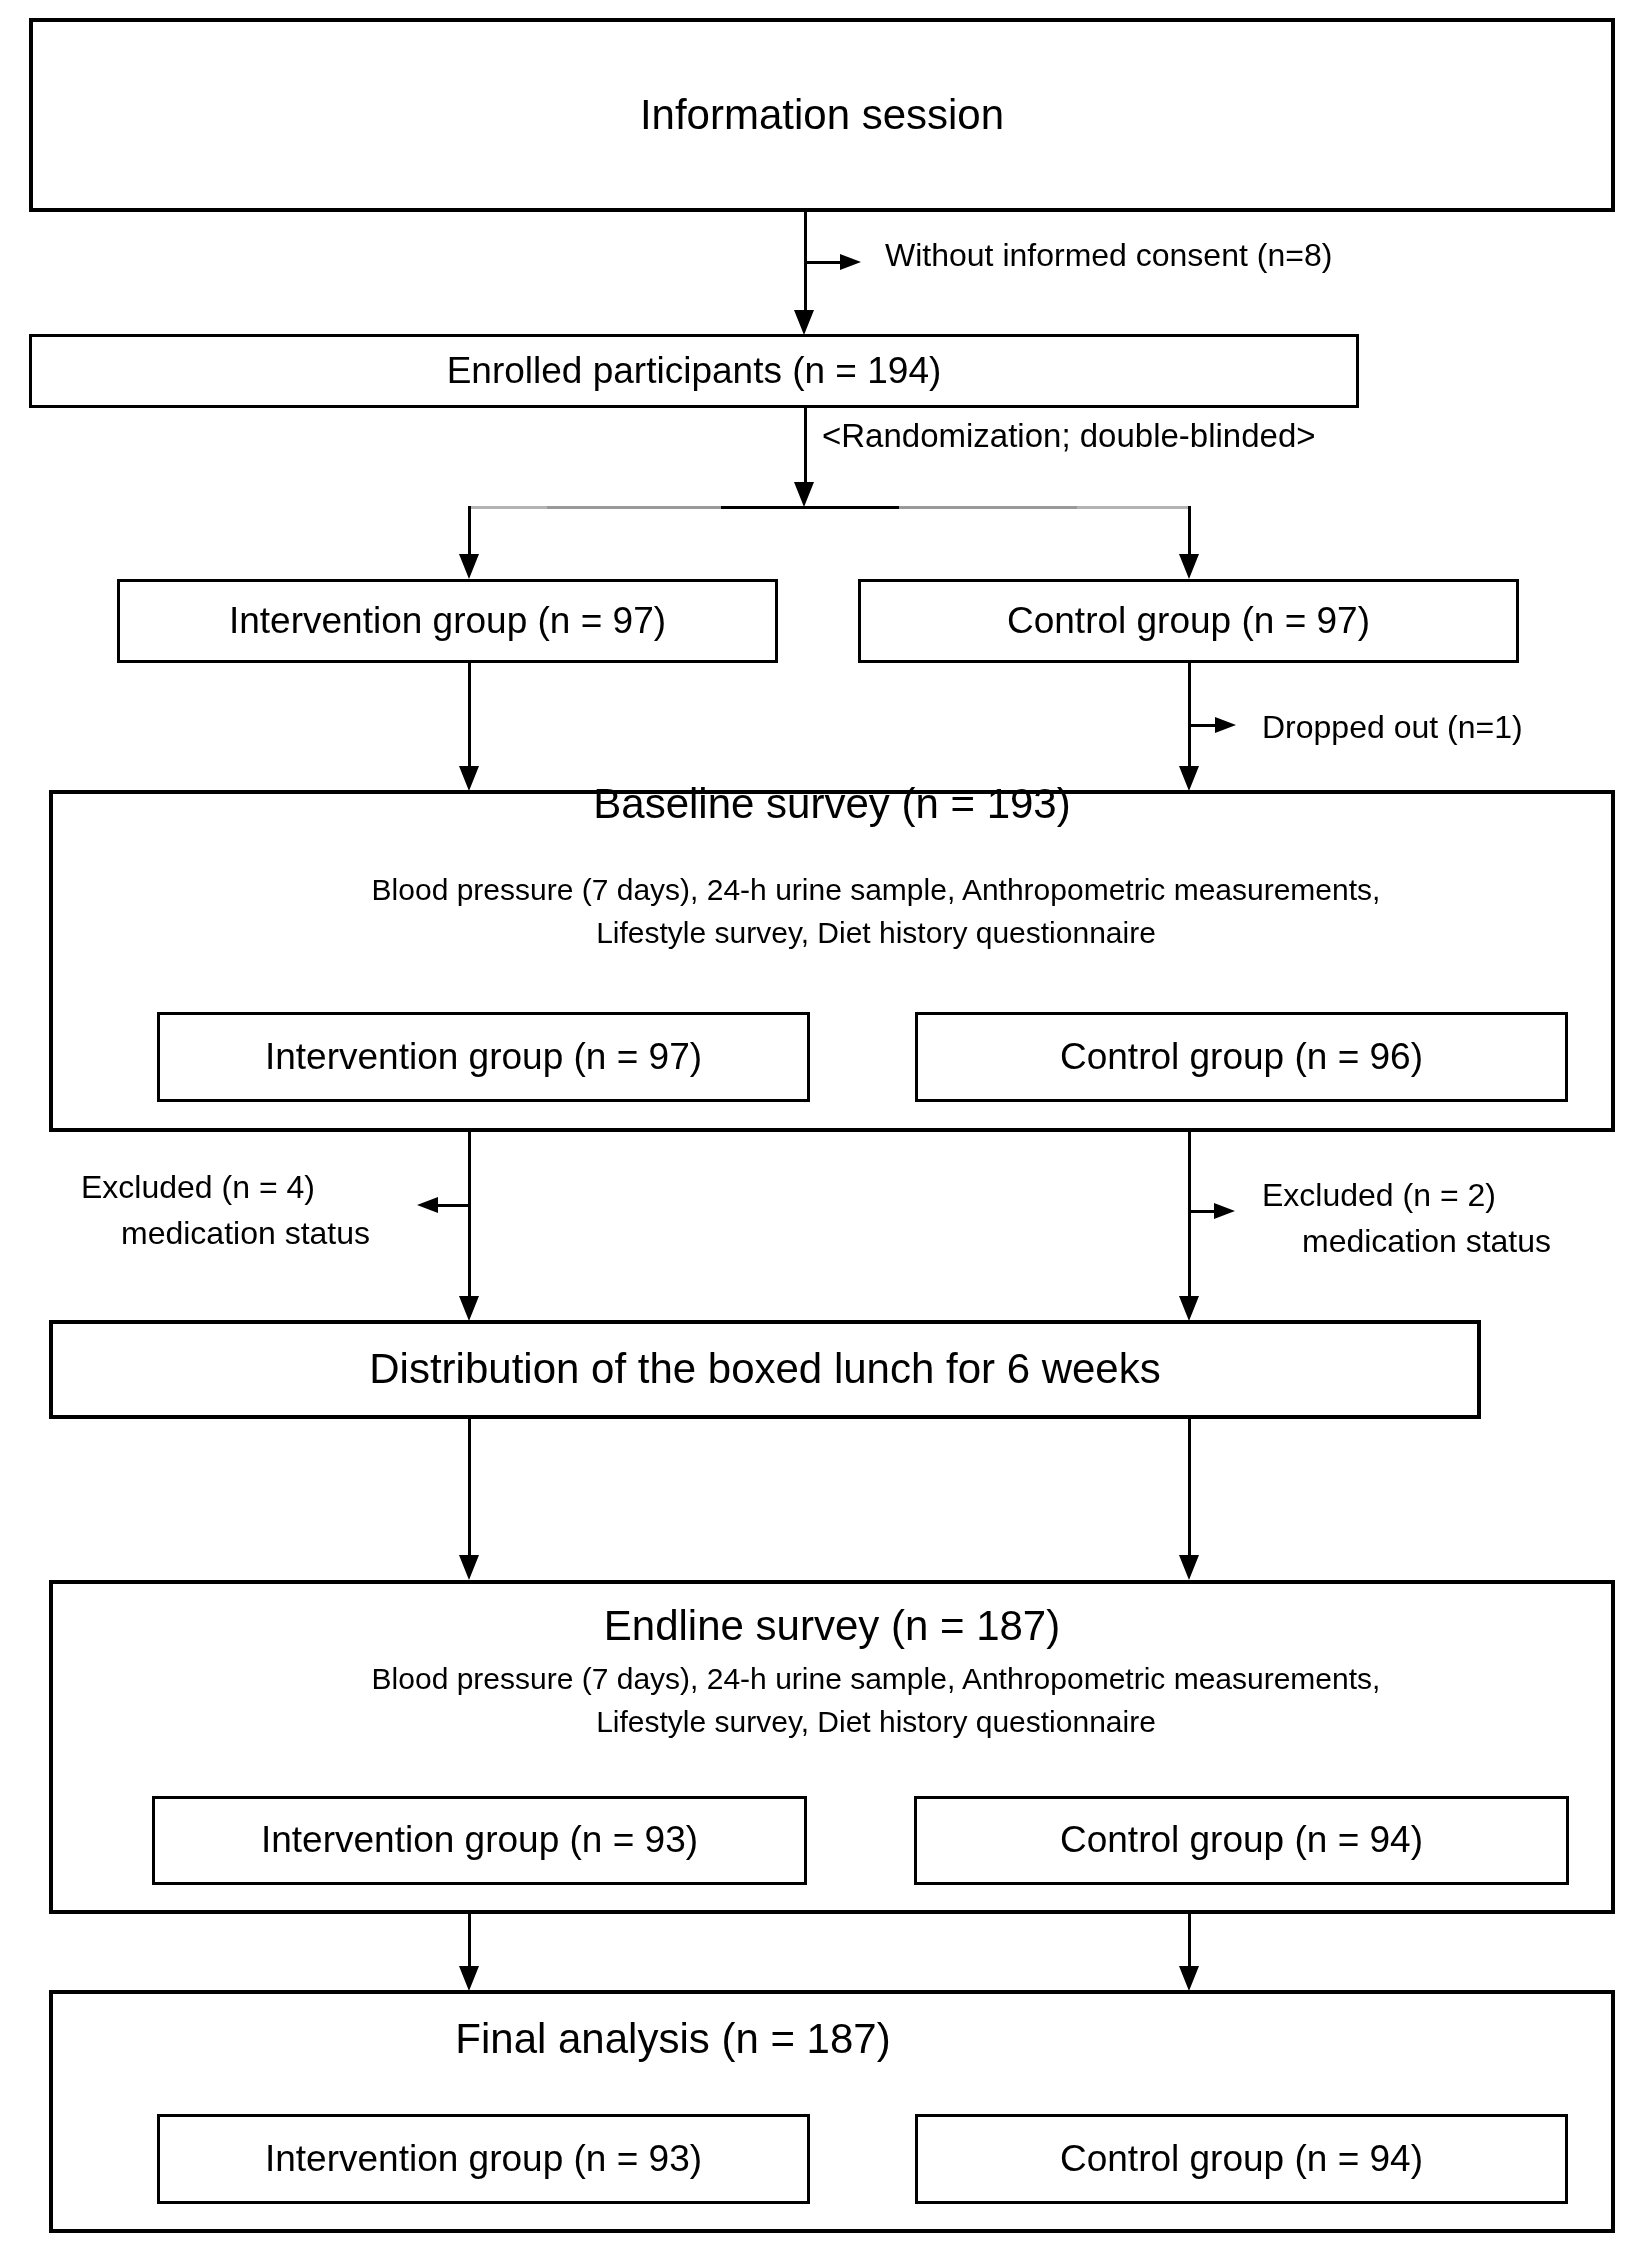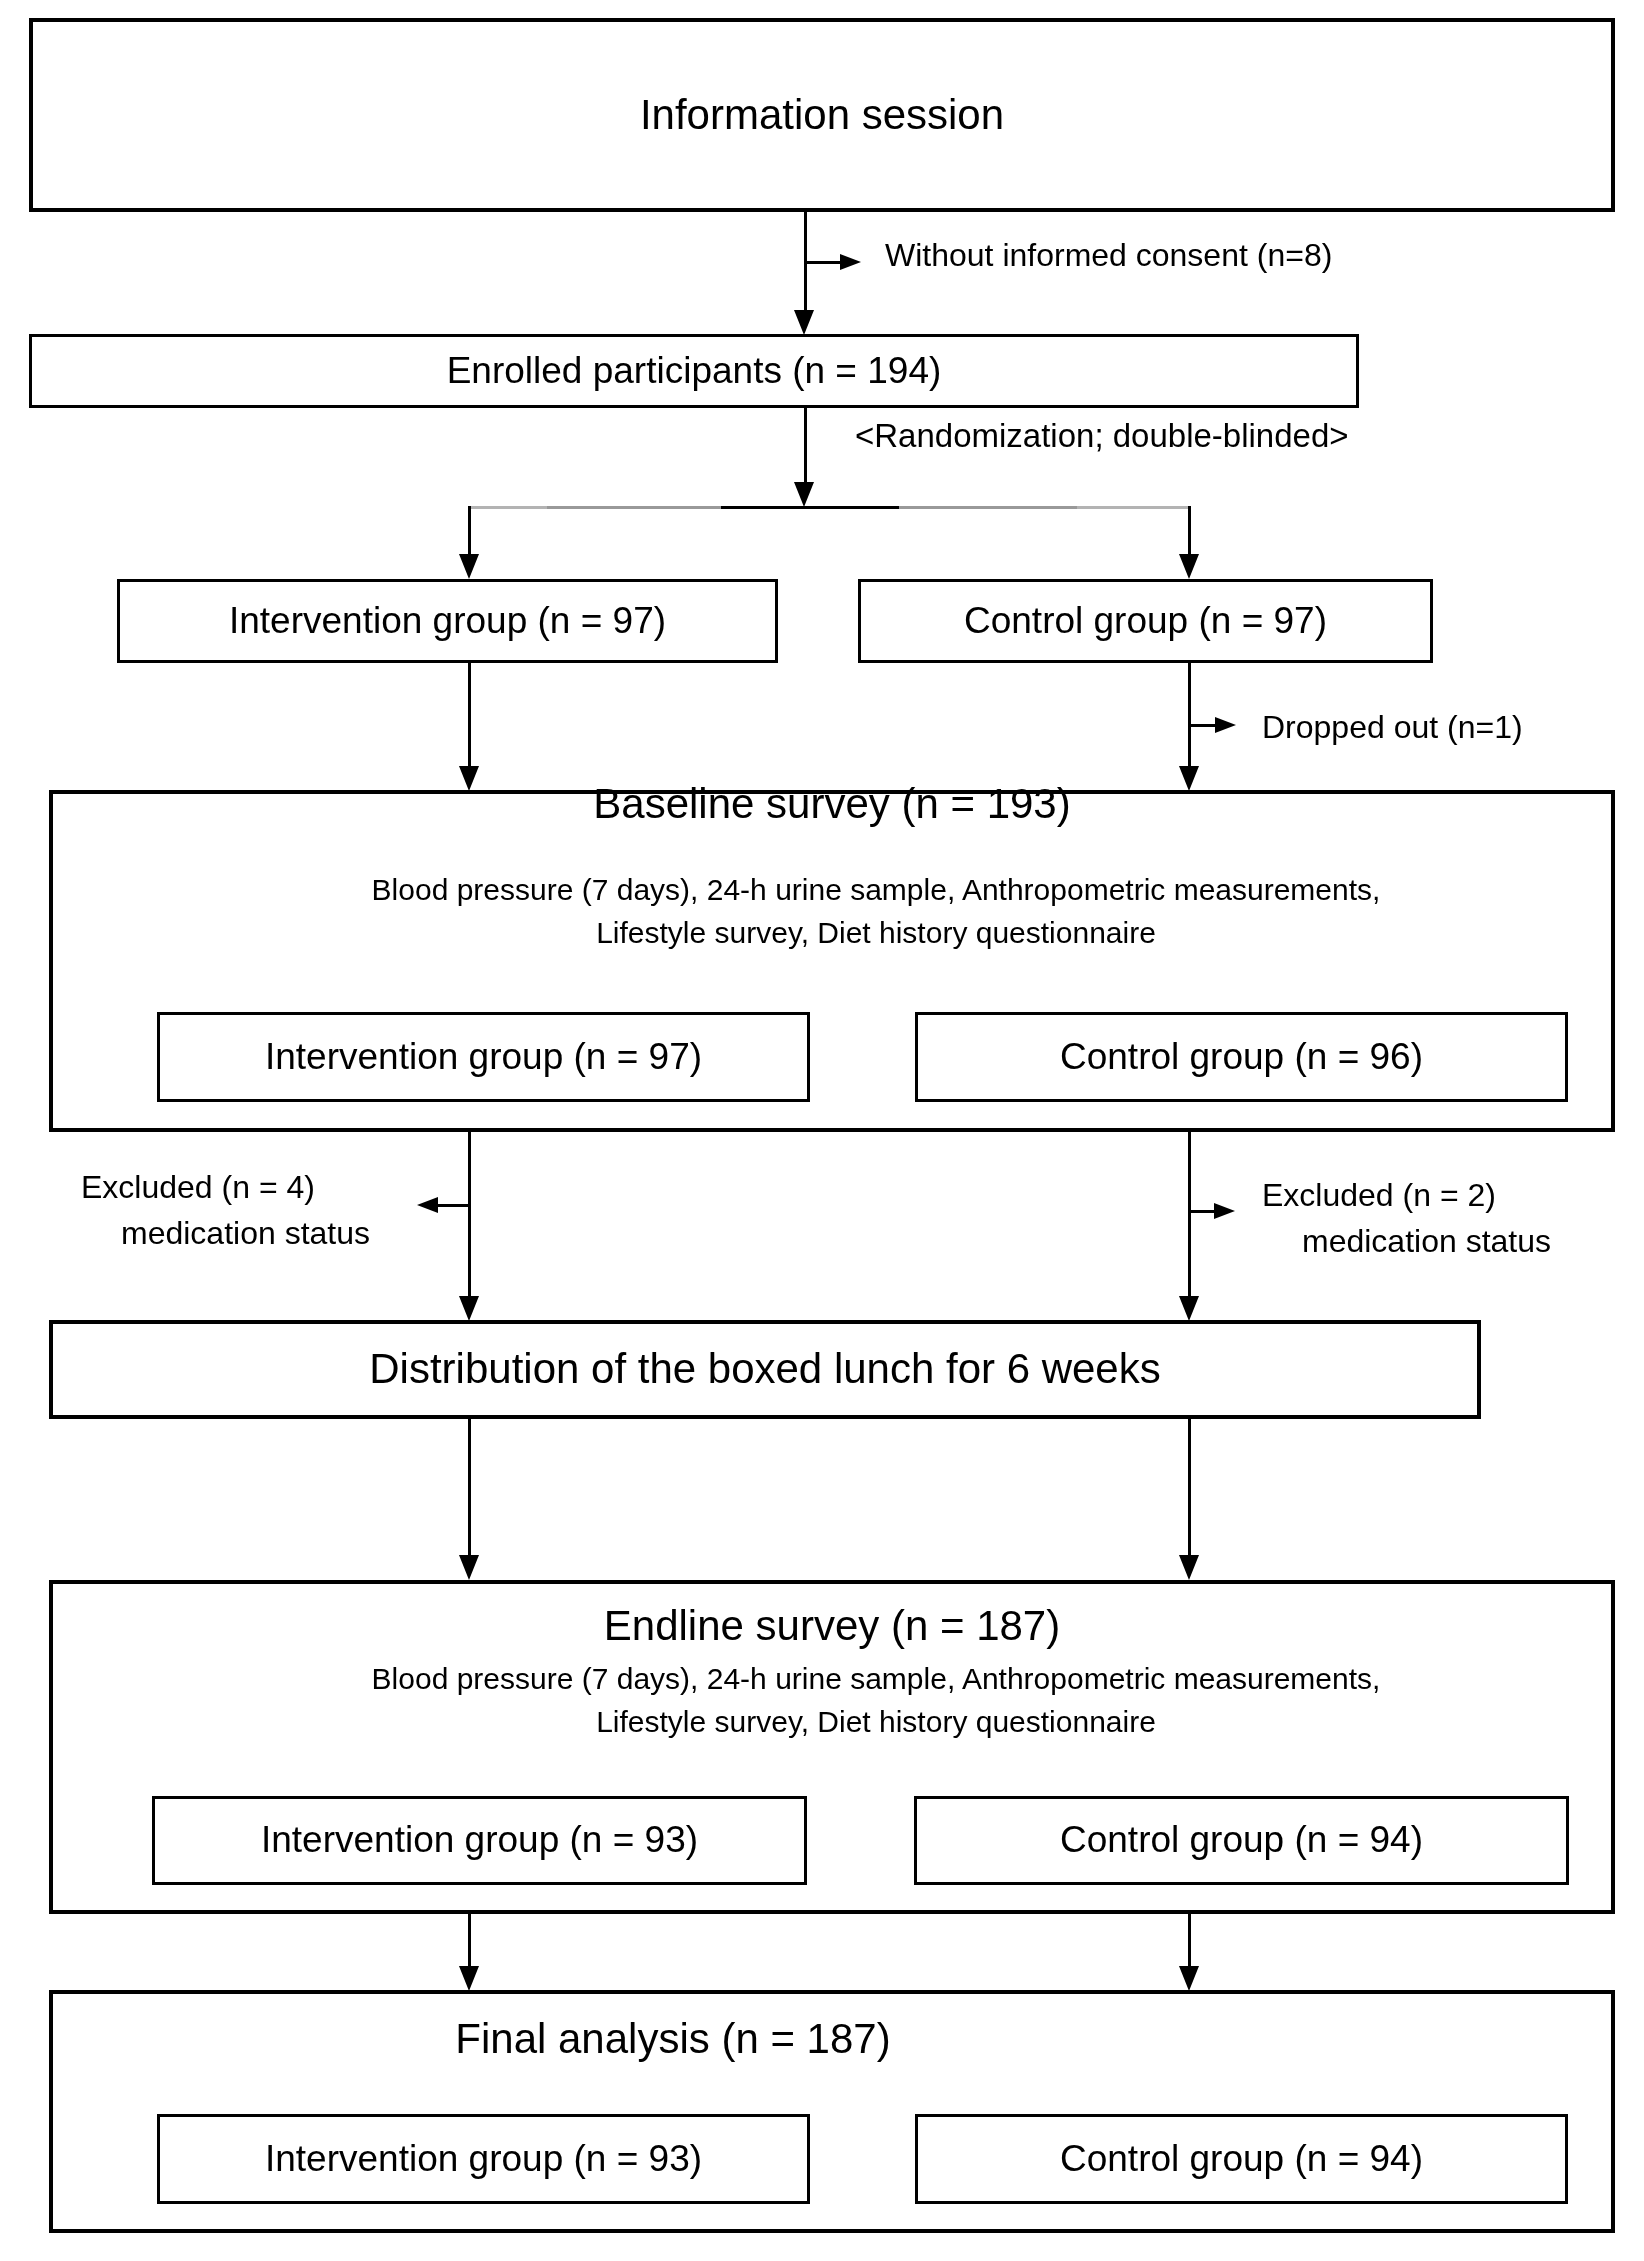--- a/index.html
+++ b/index.html
@@ -90,37 +90,37 @@
   <div class="arrow-down" style="left:794px; top:310px;"></div>
 
   <div class="hline" style="left:805px; top:261px; width:37px;"></div>
   <div class="arrow-right" style="left:840px; top:254px;"></div>
   <div class="abs annot" style="left:885px; top:232px;">Without informed consent (n=8)</div>
 
   <div class="box thin" style="left:29px; top:334px; width:1330px; height:74px;">
     <div class="title-md">Enrolled participants (n = 194)</div>
   </div>
 
-  <div class="abs annot" style="left:822px; top:413px; font-size:33px;margin-left:33px;">&lt;Randomization; double-blinded&gt;</div>
+  <div class="abs annot" style="left:822px; top:413px; font-size:33px;">&lt;Randomization; double-blinded&gt;</div>
 
   <div class="vline" style="left:804px; top:408px; height:76px;"></div>
   <div class="arrow-down" style="left:794px; top:482px;"></div>
 
   <div class="hline split-line" style="left:469px; top:506px; width:721px;"></div>
 
   <div class="vline" style="left:468px; top:506px; height:49px;"></div>
   <div class="arrow-down" style="left:459px; top:554px;"></div>
 
   <div class="vline" style="left:1188px; top:506px; height:49px;"></div>
   <div class="arrow-down" style="left:1179px; top:554px;"></div>
 
   <div class="box inner" style="left:117px; top:579px; width:661px; height:84px;">
     <div class="title-md">Intervention group (n = 97)</div>
   </div>
-  <div class="box inner" style="left:858px; top:579px; width:575px; height:84px;">
+  <div class="box inner" style="left:858px; top:579px; width:661px; height:84px;">
     <div class="title-md">Control group (n = 97)</div>
   </div>
 
   <div class="vline" style="left:468px; top:663px; height:104px;"></div>
   <div class="arrow-down" style="left:459px; top:766px;"></div>
 
   <div class="vline" style="left:1188px; top:663px; height:104px;"></div>
   <div class="arrow-down" style="left:1179px; top:766px;"></div>
   <div class="hline" style="left:1189px; top:724px; width:26.6px;"></div>
   <div class="arrow-right" style="left:1215px; top:717px;"></div>

